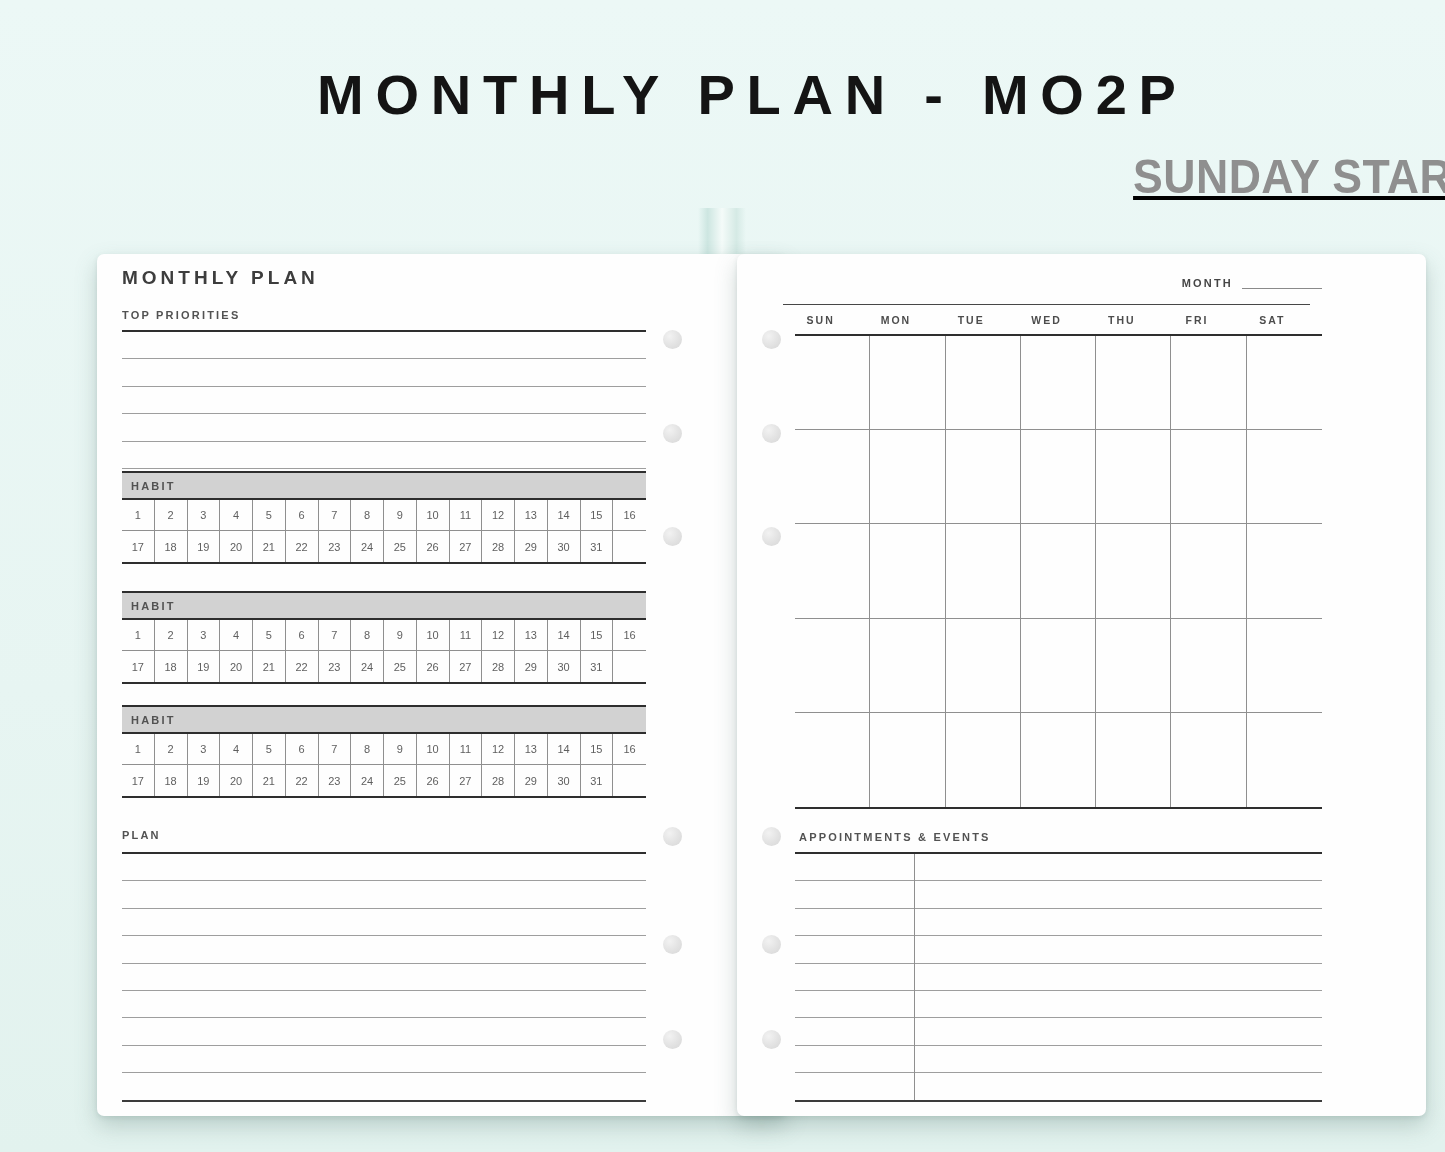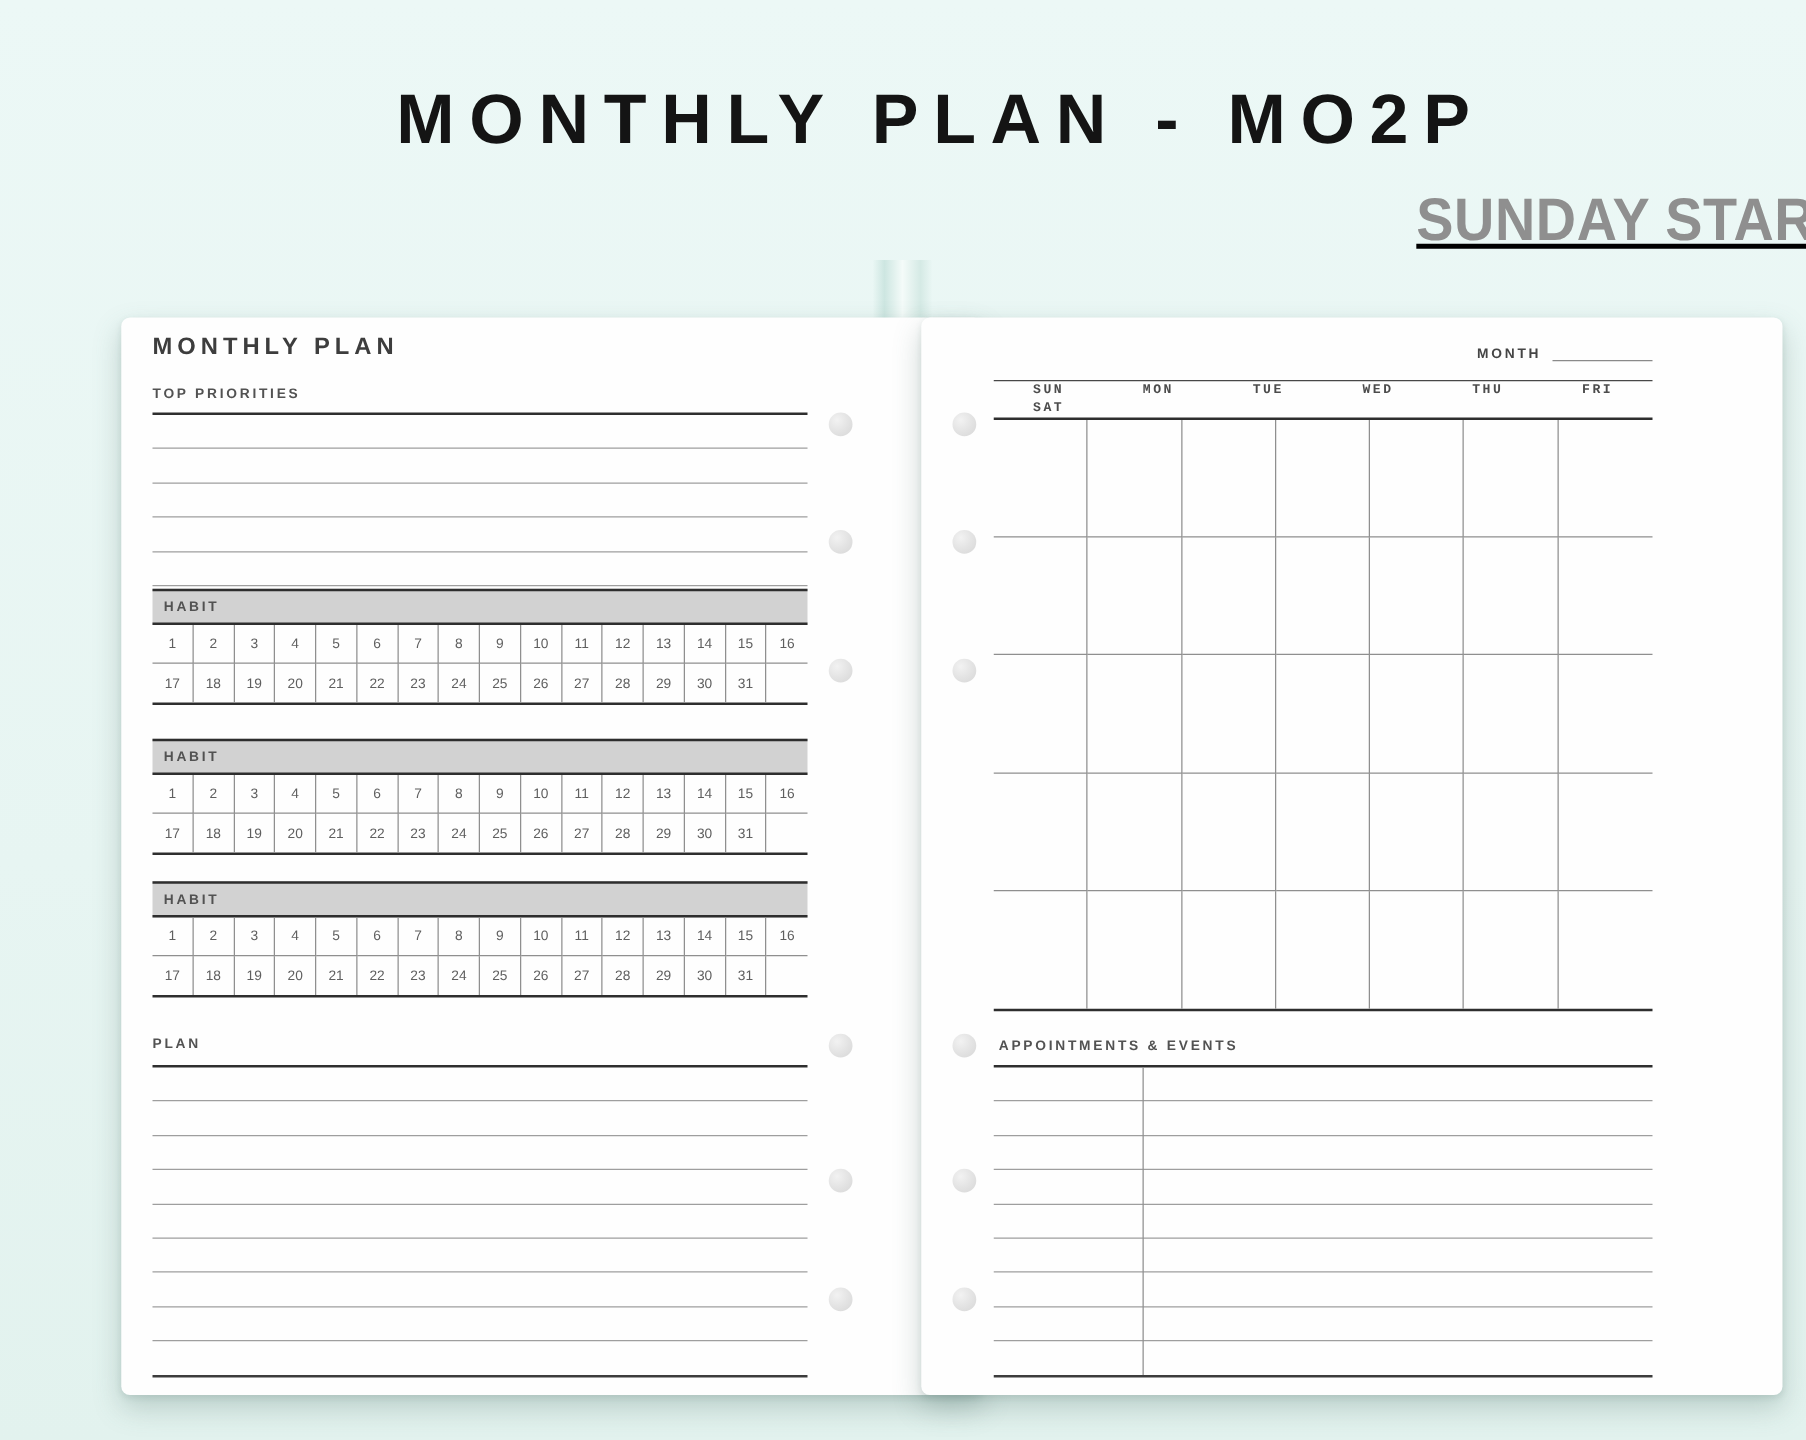--- a/index.html
+++ b/index.html
@@ -112,25 +112,24 @@
 
   
   .month-row{
     position:absolute;left:58px;top:18px;width:527px;
     display:flex;justify-content:flex-end;align-items:flex-end;gap:9px;
   }
   .month-label{position:static;color:#454545;}
   .month-line{width:80px;height:16px;border-bottom:1.5px solid #8a8a8a;}
 
   .day-row{
-    position:absolute;left:58px;top:50px;width:527px;height:30px;
+    position:absolute;left:46px;top:50px;width:527px;height:30px;
     border-top:1.5px solid #474747;
-    display:grid;grid-template-columns:repeat(6,1fr);
+    display:grid;grid-template-columns:repeat(7,1fr);
     box-sizing:border-box;
-    font-family:Liberation Mono, monospace;
   }
   .day-cell{
     display:flex;align-items:center;justify-content:center;
     font-size:10.5px;font-weight:bold;letter-spacing:2px;
     color:#4c4c4c;
   }
   .cal-grid{
     position:absolute;left:58px;top:80px;width:527px;
     border-top:2.2px solid var(--dark-line,#2e2e2e);
     border-bottom:2.2px solid var(--dark-line,#2e2e2e);

